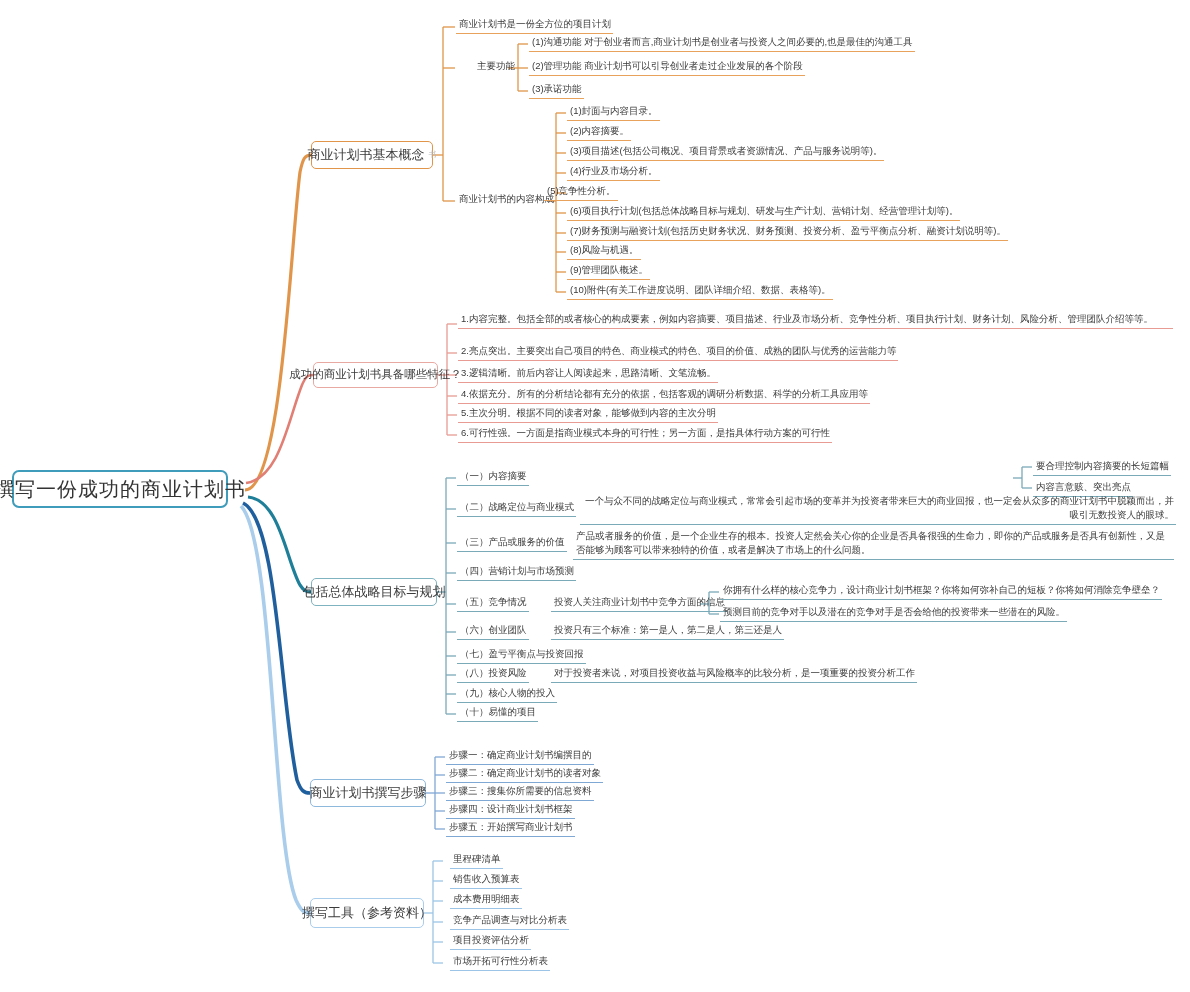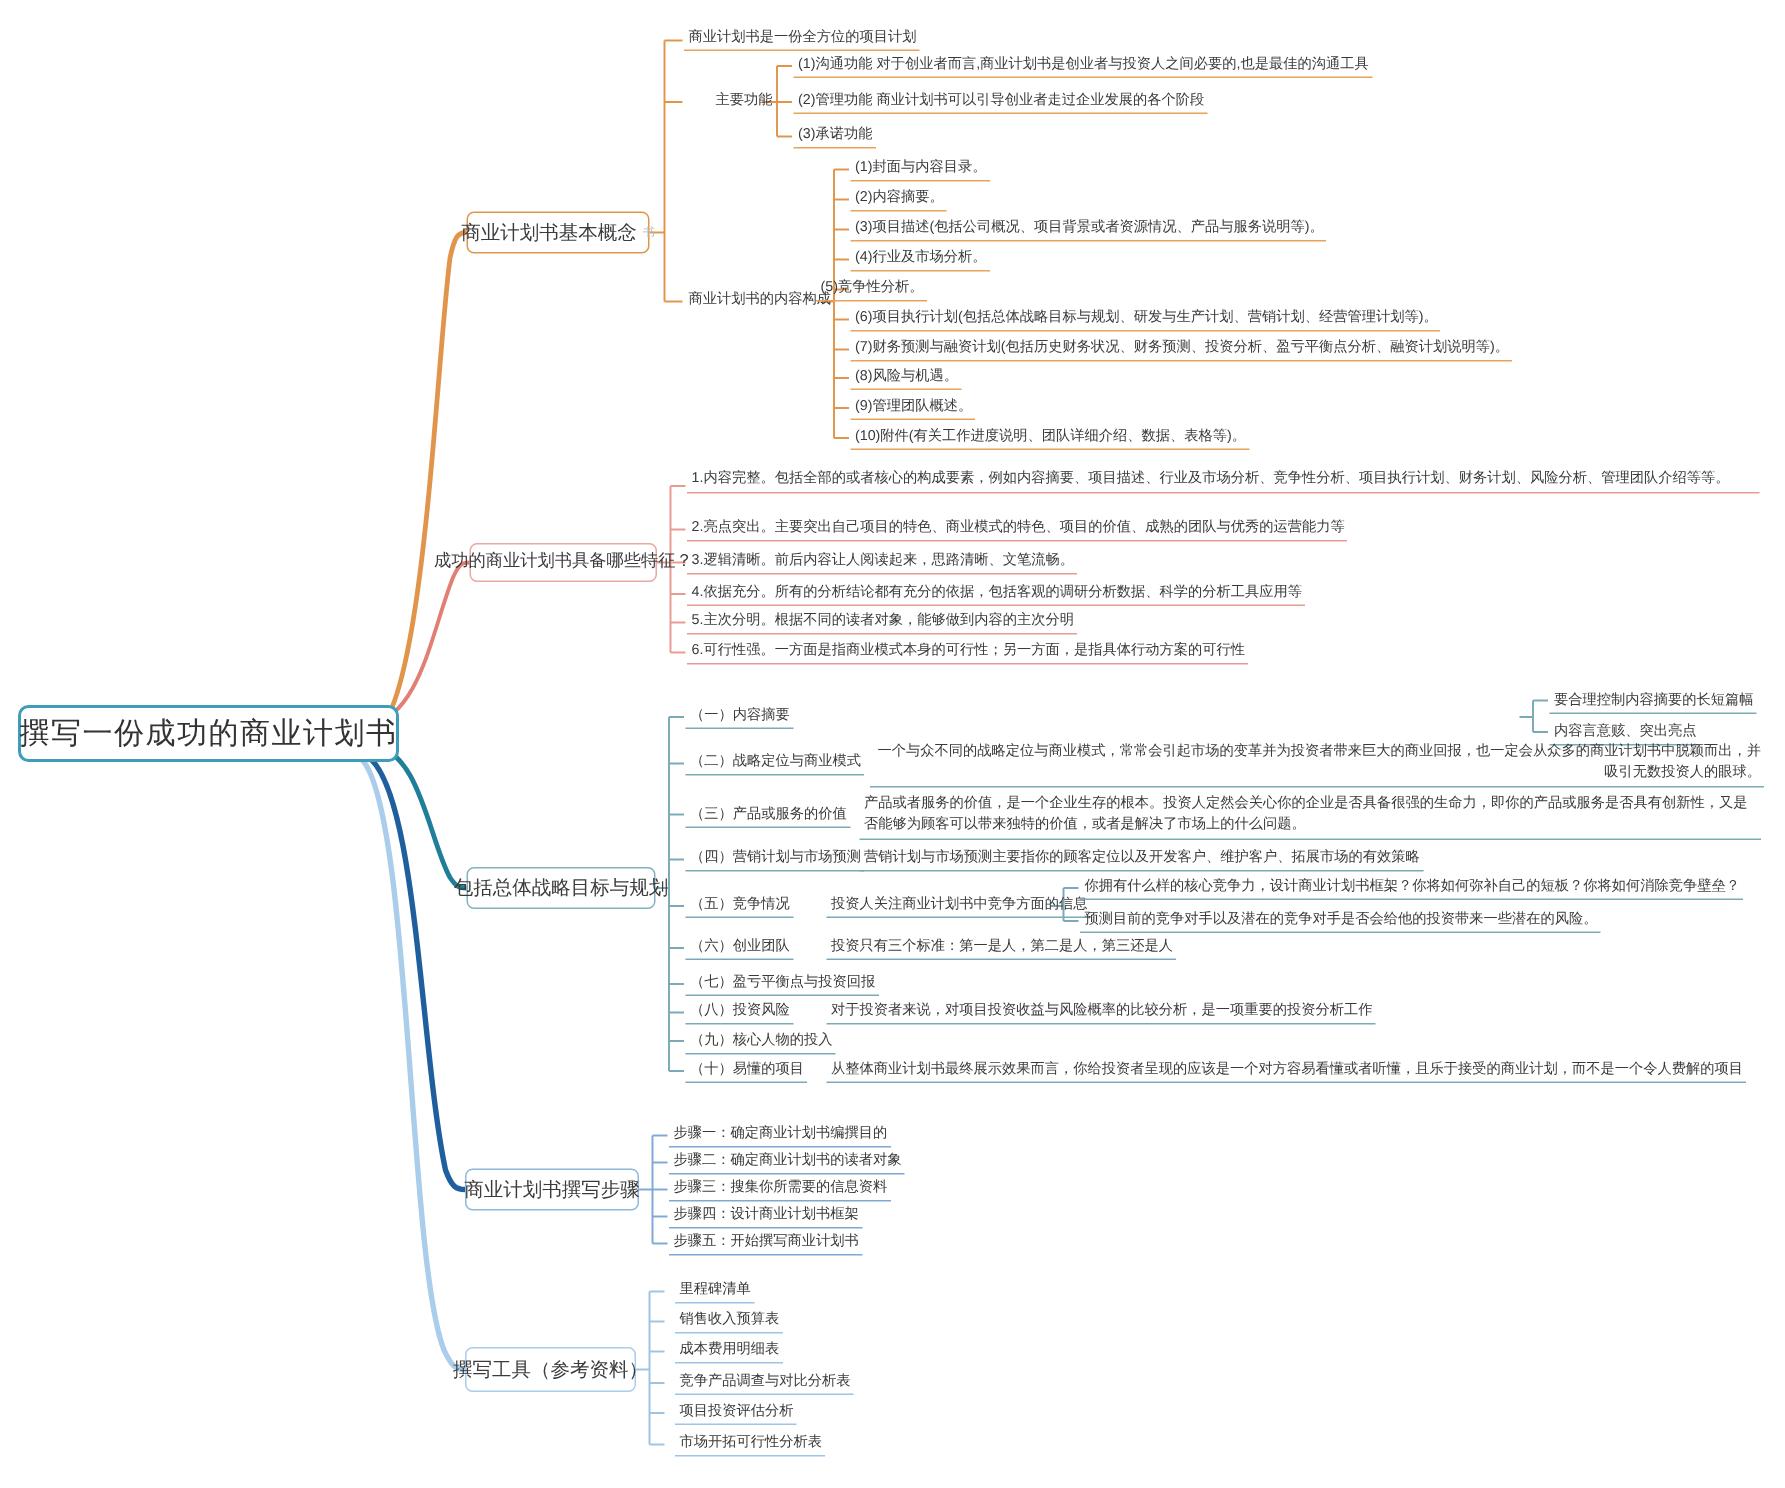--- a/index.html
+++ b/index.html
@@ -154,21 +154,21 @@
     <path d="M424,913 L433,913" stroke="#9cc4e6" stroke-width="1.3" fill="none"></path>
     <path d="M433,861 L433,963" stroke="#9cc4e6" stroke-width="1.3" fill="none"></path>
     <path d="M433,861 L443,861" stroke="#9cc4e6" stroke-width="1.3" fill="none"></path>
     <path d="M433,881 L443,881" stroke="#9cc4e6" stroke-width="1.3" fill="none"></path>
     <path d="M433,901 L443,901" stroke="#9cc4e6" stroke-width="1.3" fill="none"></path>
     <path d="M433,922 L443,922" stroke="#9cc4e6" stroke-width="1.3" fill="none"></path>
     <path d="M433,942 L443,942" stroke="#9cc4e6" stroke-width="1.3" fill="none"></path>
     <path d="M433,963 L443,963" stroke="#9cc4e6" stroke-width="1.3" fill="none"></path>
   </svg>
 
-  <div class="node boxed root" style="left:12px; top:470px; width:254px; height:38px;">
+  <div class="node boxed root" style="left:12px; top:470px; width:216px; height:38px;">
     <span>撰写一份成功的商业计划书</span>
   </div>
 
   <div class="node boxed lvl1 b-orange" style="left:311px; top:141px; width:122px; height:28px;">
     <span>商业计划书基本概念</span>
     <span class="sup">书</span>
   </div>
 
   <div class="leaf t10 u-orange" style="left:456px; top:18px;">商业计划书是一份全方位的项目计划</div>
 
@@ -210,39 +210,37 @@
   <div class="leaf t10 u-teal" style="left:1033px; top:460px;">要合理控制内容摘要的长短篇幅</div>
   <div class="leaf t10 u-teal" style="left:1033px; top:481px;">内容言意赅、突出亮点</div>
 
   <div class="leaf t10 u-teal" style="left:457px; top:501px;">（二）战略定位与商业模式</div>
   <div class="leaf t10 u-teal wrap2" style="left:580px; top:494px; width:596px;text-align:right;">一个与众不同的战略定位与商业模式，常常会引起市场的变革并为投资者带来巨大的商业回报，也一定会从众多的商业计划书中脱颖而出，并吸引无数投资人的眼球。</div>
 
   <div class="leaf t10 u-teal" style="left:457px; top:536px;">（三）产品或服务的价值</div>
   <div class="leaf t10 u-teal wrap2" style="left:573px; top:529px; width:601px;">产品或者服务的价值，是一个企业生存的根本。投资人定然会关心你的企业是否具备很强的生命力，即你的产品或服务是否具有创新性，又是否能够为顾客可以带来独特的价值，或者是解决了市场上的什么问题。</div>
 
   <div class="leaf t10 u-teal" style="left:457px; top:565px;">（四）营销计划与市场预测</div>
-  <div class="leaf t10 u-teal" style="left:573px; top:565px;">营销计划与市场预测主要指你的顾客定位以及开发客户、维护客户、拓展市场的有效策略</div>
 
   <div class="leaf t10 u-teal" style="left:457px; top:596px;">（五）竞争情况</div>
   <div class="leaf t10 u-teal" style="left:551px; top:596px;">投资人关注商业计划书中竞争方面的信息</div>
   <div class="leaf t10 u-teal" style="left:720px; top:584px;">你拥有什么样的核心竞争力，设计商业计划书框架？你将如何弥补自己的短板？你将如何消除竞争壁垒？</div>
   <div class="leaf t10 u-teal" style="left:720px; top:606px;">预测目前的竞争对手以及潜在的竞争对手是否会给他的投资带来一些潜在的风险。</div>
 
   <div class="leaf t10 u-teal" style="left:457px; top:624px;">（六）创业团队</div>
   <div class="leaf t10 u-teal" style="left:551px; top:624px;">投资只有三个标准：第一是人，第二是人，第三还是人</div>
 
   <div class="leaf t10 u-teal" style="left:457px; top:648px;">（七）盈亏平衡点与投资回报</div>
 
   <div class="leaf t10 u-teal" style="left:457px; top:667px;">（八）投资风险</div>
   <div class="leaf t10 u-teal" style="left:551px; top:667px;">对于投资者来说，对项目投资收益与风险概率的比较分析，是一项重要的投资分析工作</div>
 
   <div class="leaf t10 u-teal" style="left:457px; top:687px;">（九）核心人物的投入</div>
 
   <div class="leaf t10 u-teal" style="left:457px; top:706px;">（十）易懂的项目</div>
-  <div class="leaf t10 u-teal" style="left:551px; top:706px;">从整体商业计划书最终展示效果而言，你给投资者呈现的应该是一个对方容易看懂或者听懂，且乐于接受的商业计划，而不是一个令人费解的项目</div>
 
   <div class="node boxed lvl1 b-blue" style="left:310px; top:779px; width:116px; height:28px;">
     <span>商业计划书撰写步骤</span>
   </div>
 
   <div class="leaf t10 u-blue" style="left:446px; top:749px;">步骤一：确定商业计划书编撰目的</div>
   <div class="leaf t10 u-blue" style="left:446px; top:767px;">步骤二：确定商业计划书的读者对象</div>
   <div class="leaf t10 u-blue" style="left:446px; top:785px;">步骤三：搜集你所需要的信息资料</div>
   <div class="leaf t10 u-blue" style="left:446px; top:803px;">步骤四：设计商业计划书框架</div>
   <div class="leaf t10 u-blue" style="left:446px; top:821px;">步骤五：开始撰写商业计划书</div>

